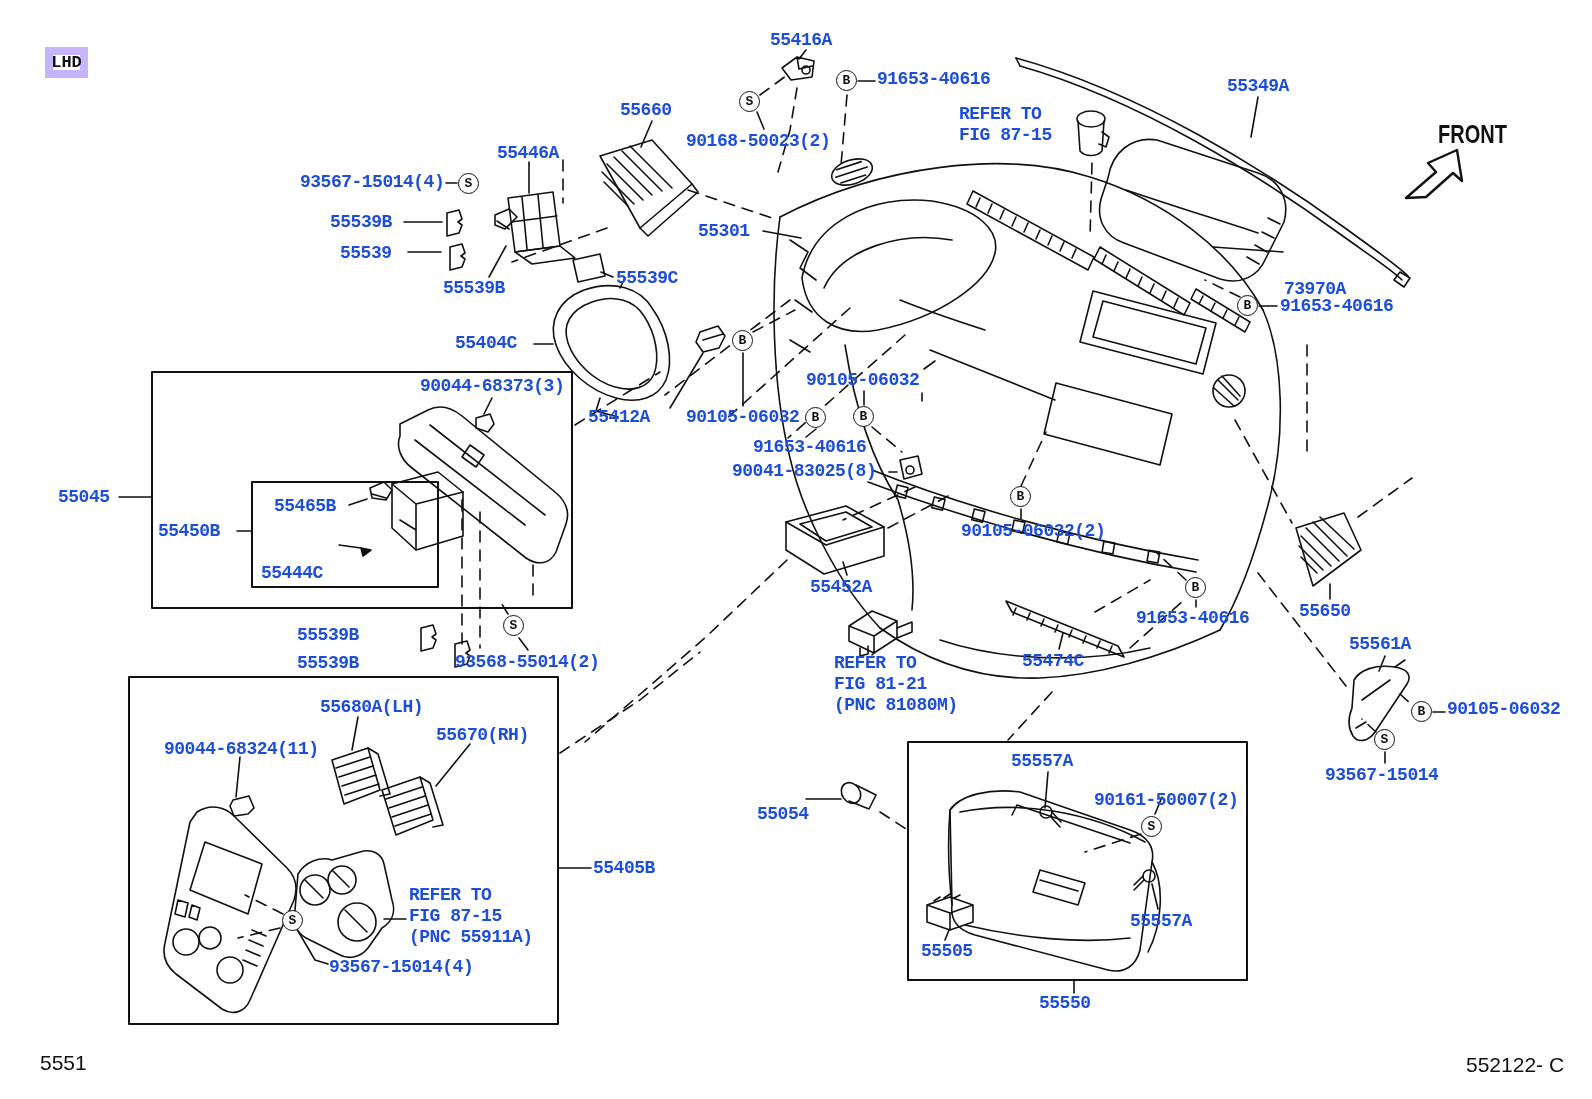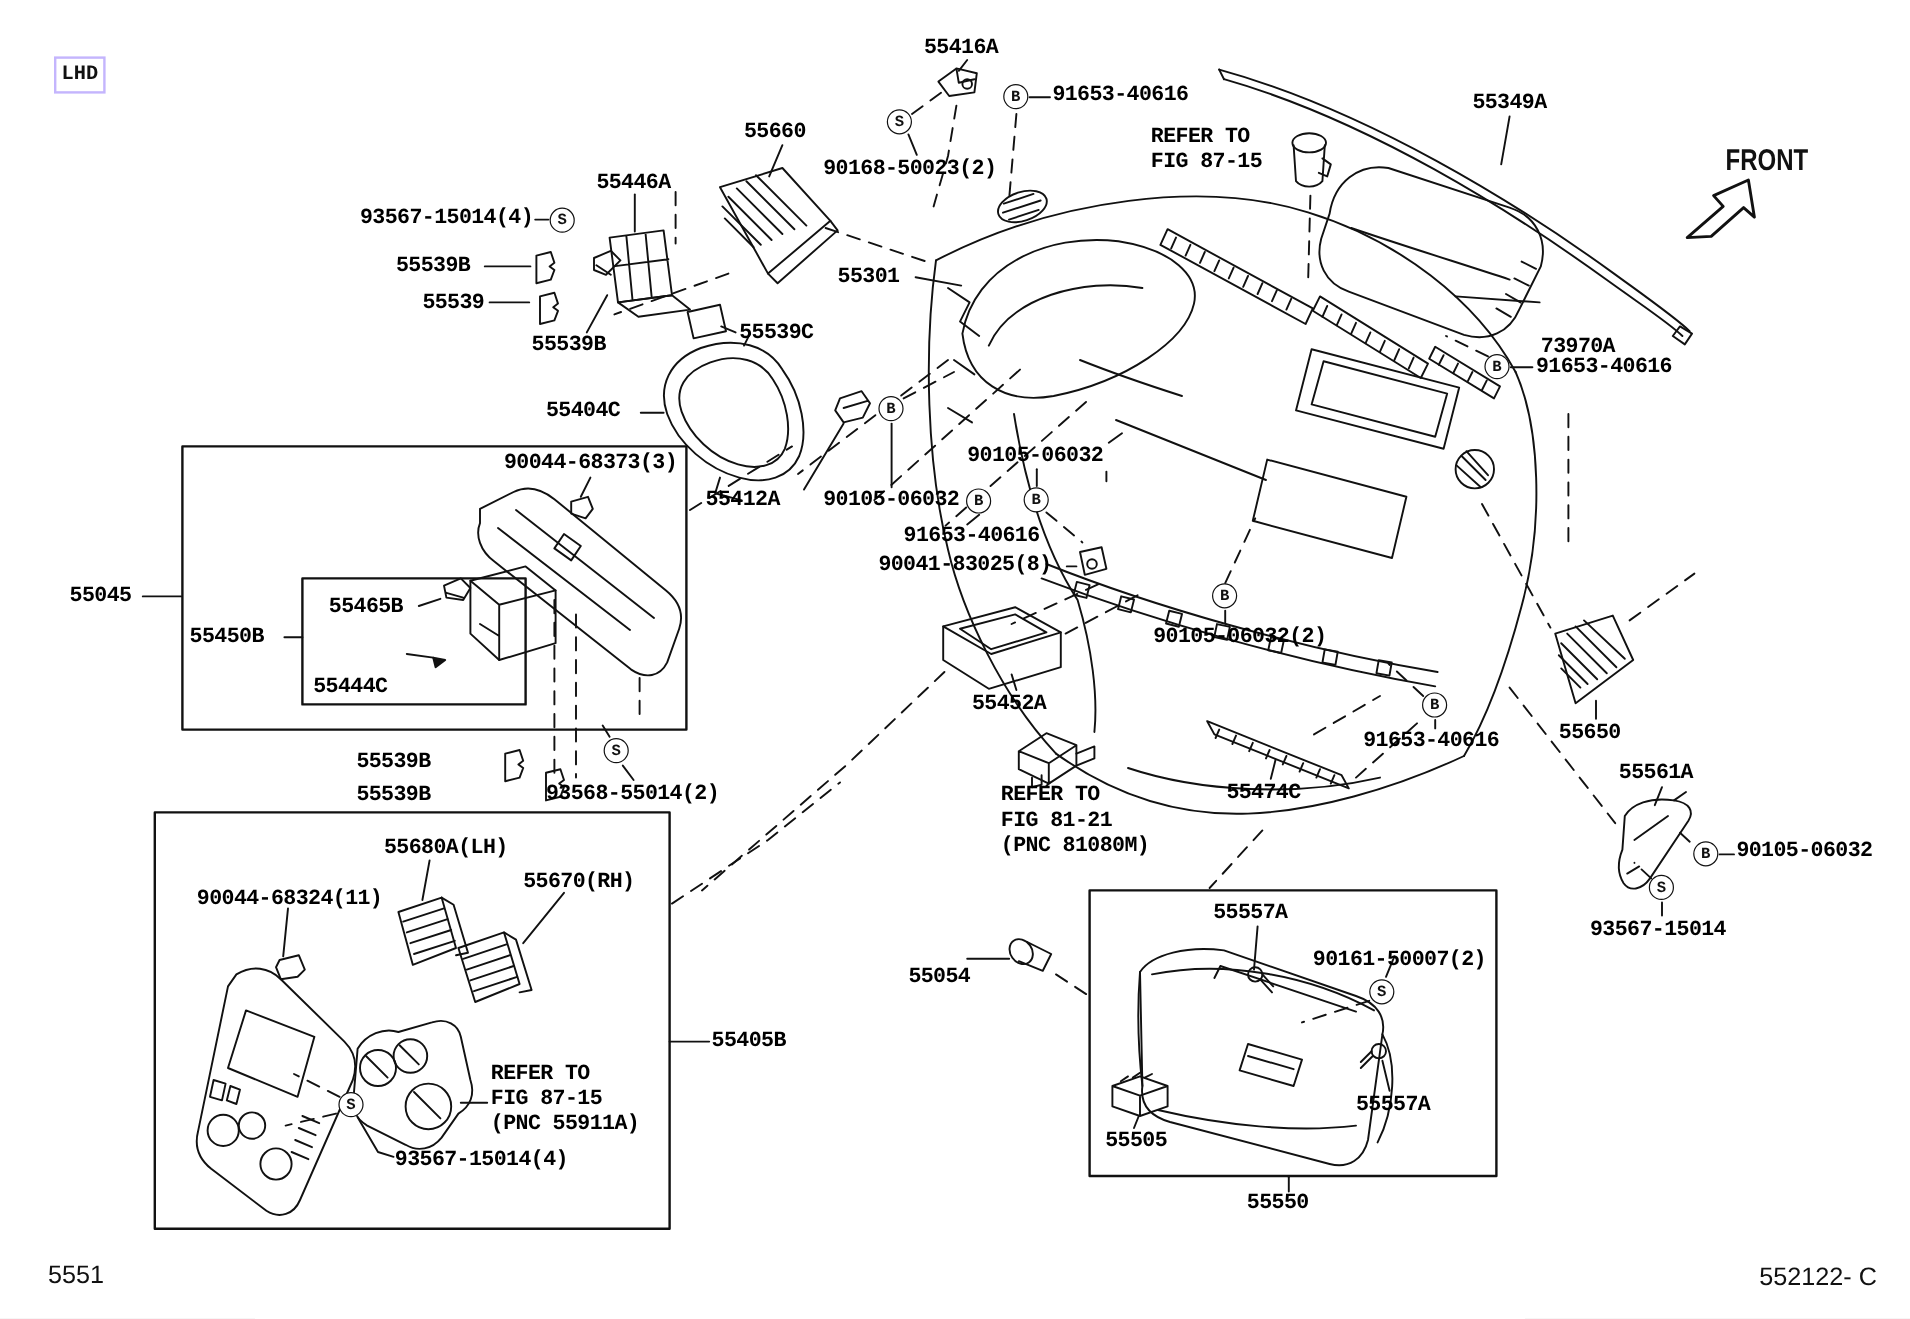--- a/index.html
+++ b/index.html
@@ -1,25 +1,25 @@
 <!DOCTYPE html>
 <html><head>
 <meta charset="utf-8">
 <style>
   html,body{margin:0;padding:0;background:#e8e8e8;}
   .stage{position:relative;width:1592px;height:1099px;background:#ffffff;overflow:hidden;
          font-family:"Liberation Mono", monospace;color:#111;}
   .stage svg{position:absolute;left:0;top:0;}
   .lbl{position:absolute;font-family:"Liberation Mono",monospace;font-weight:bold;
-       font-size:18px;line-height:21px;white-space:pre;letter-spacing:-0.5px;color:#000000;}
+       font-size:18px;line-height:21px;white-space:pre;letter-spacing:-0.5px;color:#1d4ed8;}
   .sym{position:absolute;width:21px;height:21px;border:1.7px solid #111;border-radius:50%;
        background:#fff;display:flex;align-items:center;justify-content:center;
        font-family:"Liberation Mono",monospace;font-weight:bold;font-size:13px;color:#111;
        box-sizing:border-box;z-index:3;}
-  .lhd-box{position:absolute;left:45px;top:47px;width:43px;height:31px;border:2px solid #c4b5fd;
+  .lhd-box{position:absolute;left:45px;top:47px;width:43px;height:31px;border:8px solid #c4b5fd;
        display:flex;align-items:center;justify-content:center;font-weight:bold;font-size:17px;
        font-family:"Liberation Mono",monospace;box-sizing:border-box;}
   .front-label{position:absolute;left:1438px;top:120px;font-family:"Liberation Sans",sans-serif;
        font-weight:bold;font-size:25px;transform:scaleX(0.8);transform-origin:left top;}
   .footer-left{position:absolute;left:40px;top:1051px;font-family:"Liberation Sans",sans-serif;
        font-size:21px;}
   .footer-right{position:absolute;left:1466px;top:1053px;font-family:"Liberation Sans",sans-serif;
        font-size:21px;}
   .labels-layer{position:absolute;left:0;top:0;width:100%;height:100%;z-index:2;}
 </style>
@@ -323,21 +323,21 @@
   </svg>
 
   <div class="labels-layer">
       <div class="lbl" style="left: 770px; top: 30px;">55416A</div>
       <div class="lbl" style="left: 686px; top: 131px;">90168-50023(2)</div>
       <div class="lbl" style="left: 877px; top: 69px;">91653-40616</div>
       <div class="lbl" style="left: 620px; top: 100px;">55660</div>
       <div class="lbl" style="left: 497px; top: 143px;">55446A</div>
       <div class="lbl" style="left: 300px; top: 172px;">93567-15014(4)</div>
       <div class="lbl" style="left: 330px; top: 212px;">55539B</div>
-      <div class="lbl" style="left: 352px; top: 243px;">55539</div>
+      <div class="lbl" style="left: 340px; top: 243px;">55539</div>
       <div class="lbl" style="left: 443px; top: 278px;">55539B</div>
       <div class="lbl" style="left: 616px; top: 268px;">55539C</div>
       <div class="lbl" style="left: 698px; top: 221px;">55301</div>
       <div class="lbl" style="left: 959px; top: 104px;">REFER TO
 FIG 87-15</div>
       <div class="lbl" style="left: 1227px; top: 76px;">55349A</div>
       <div class="lbl" style="left: 1284px; top: 244px; margin-top: 35px;">73970A</div>
       <div class="lbl" style="left: 1280px; top: 296px;">91653-40616</div>
       <div class="lbl" style="left: 455px; top: 333px;">55404C</div>
       <div class="lbl" style="left: 420px; top: 376px;">90044-68373(3)</div>

